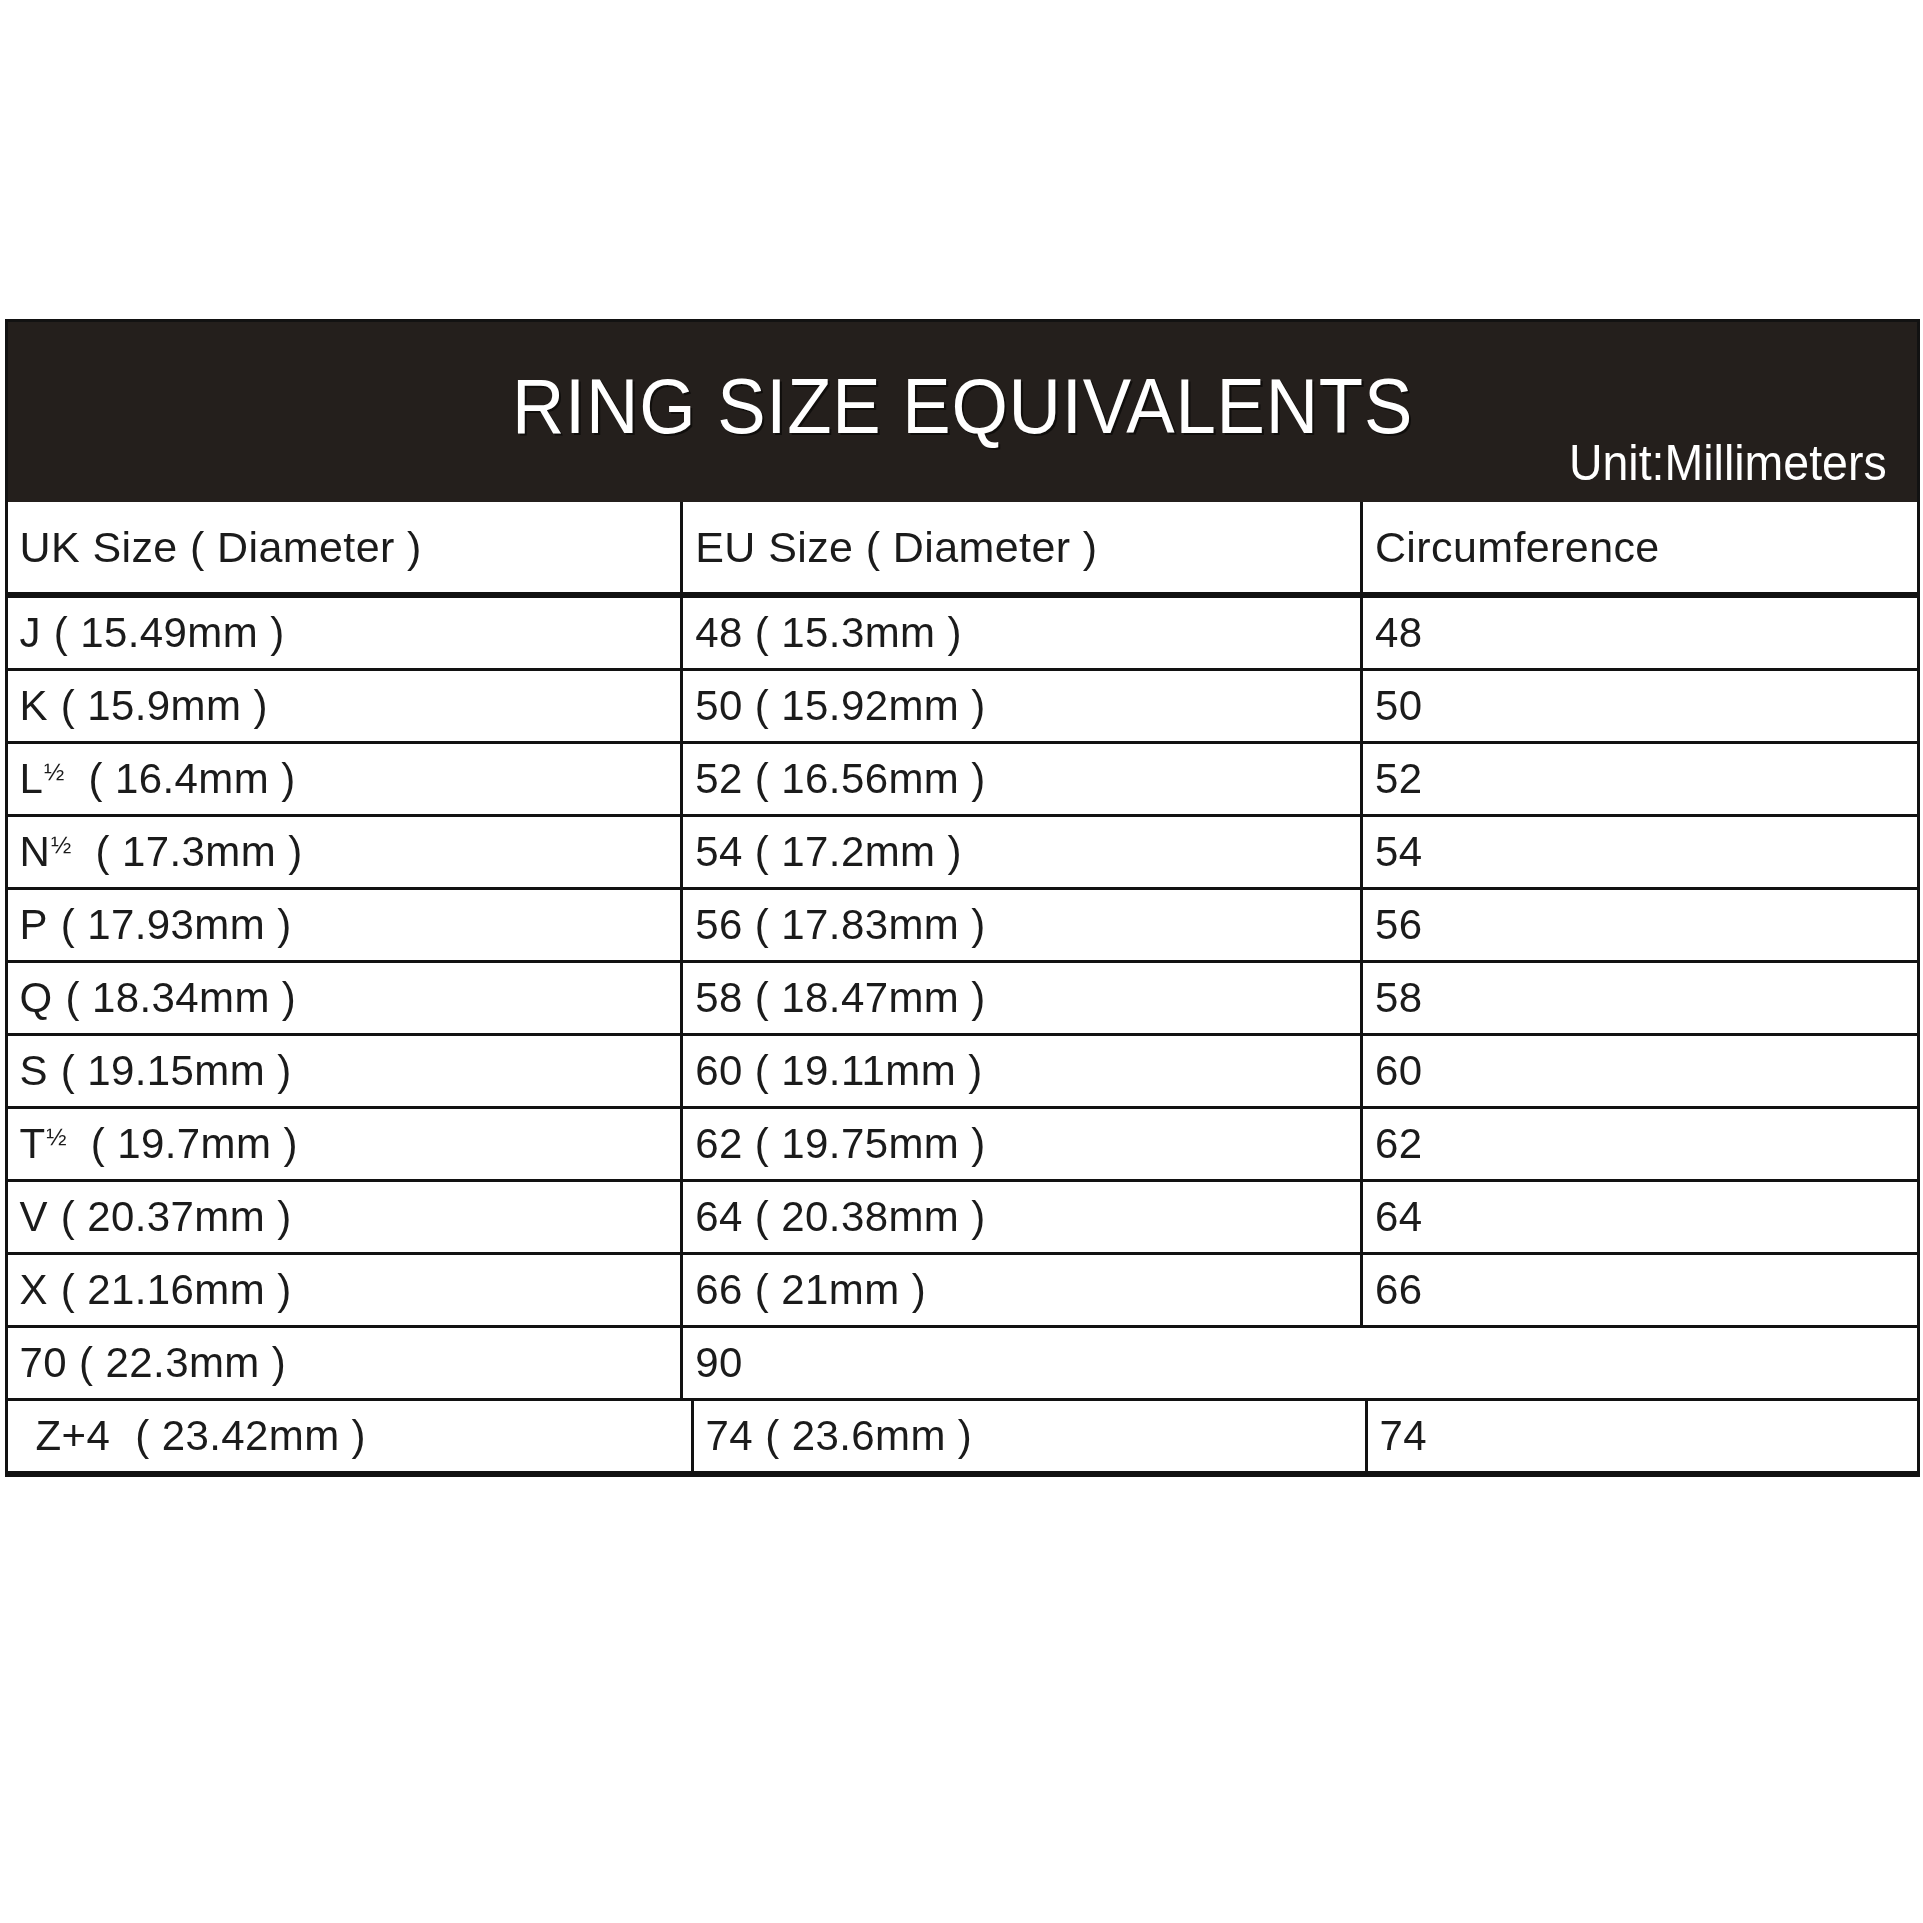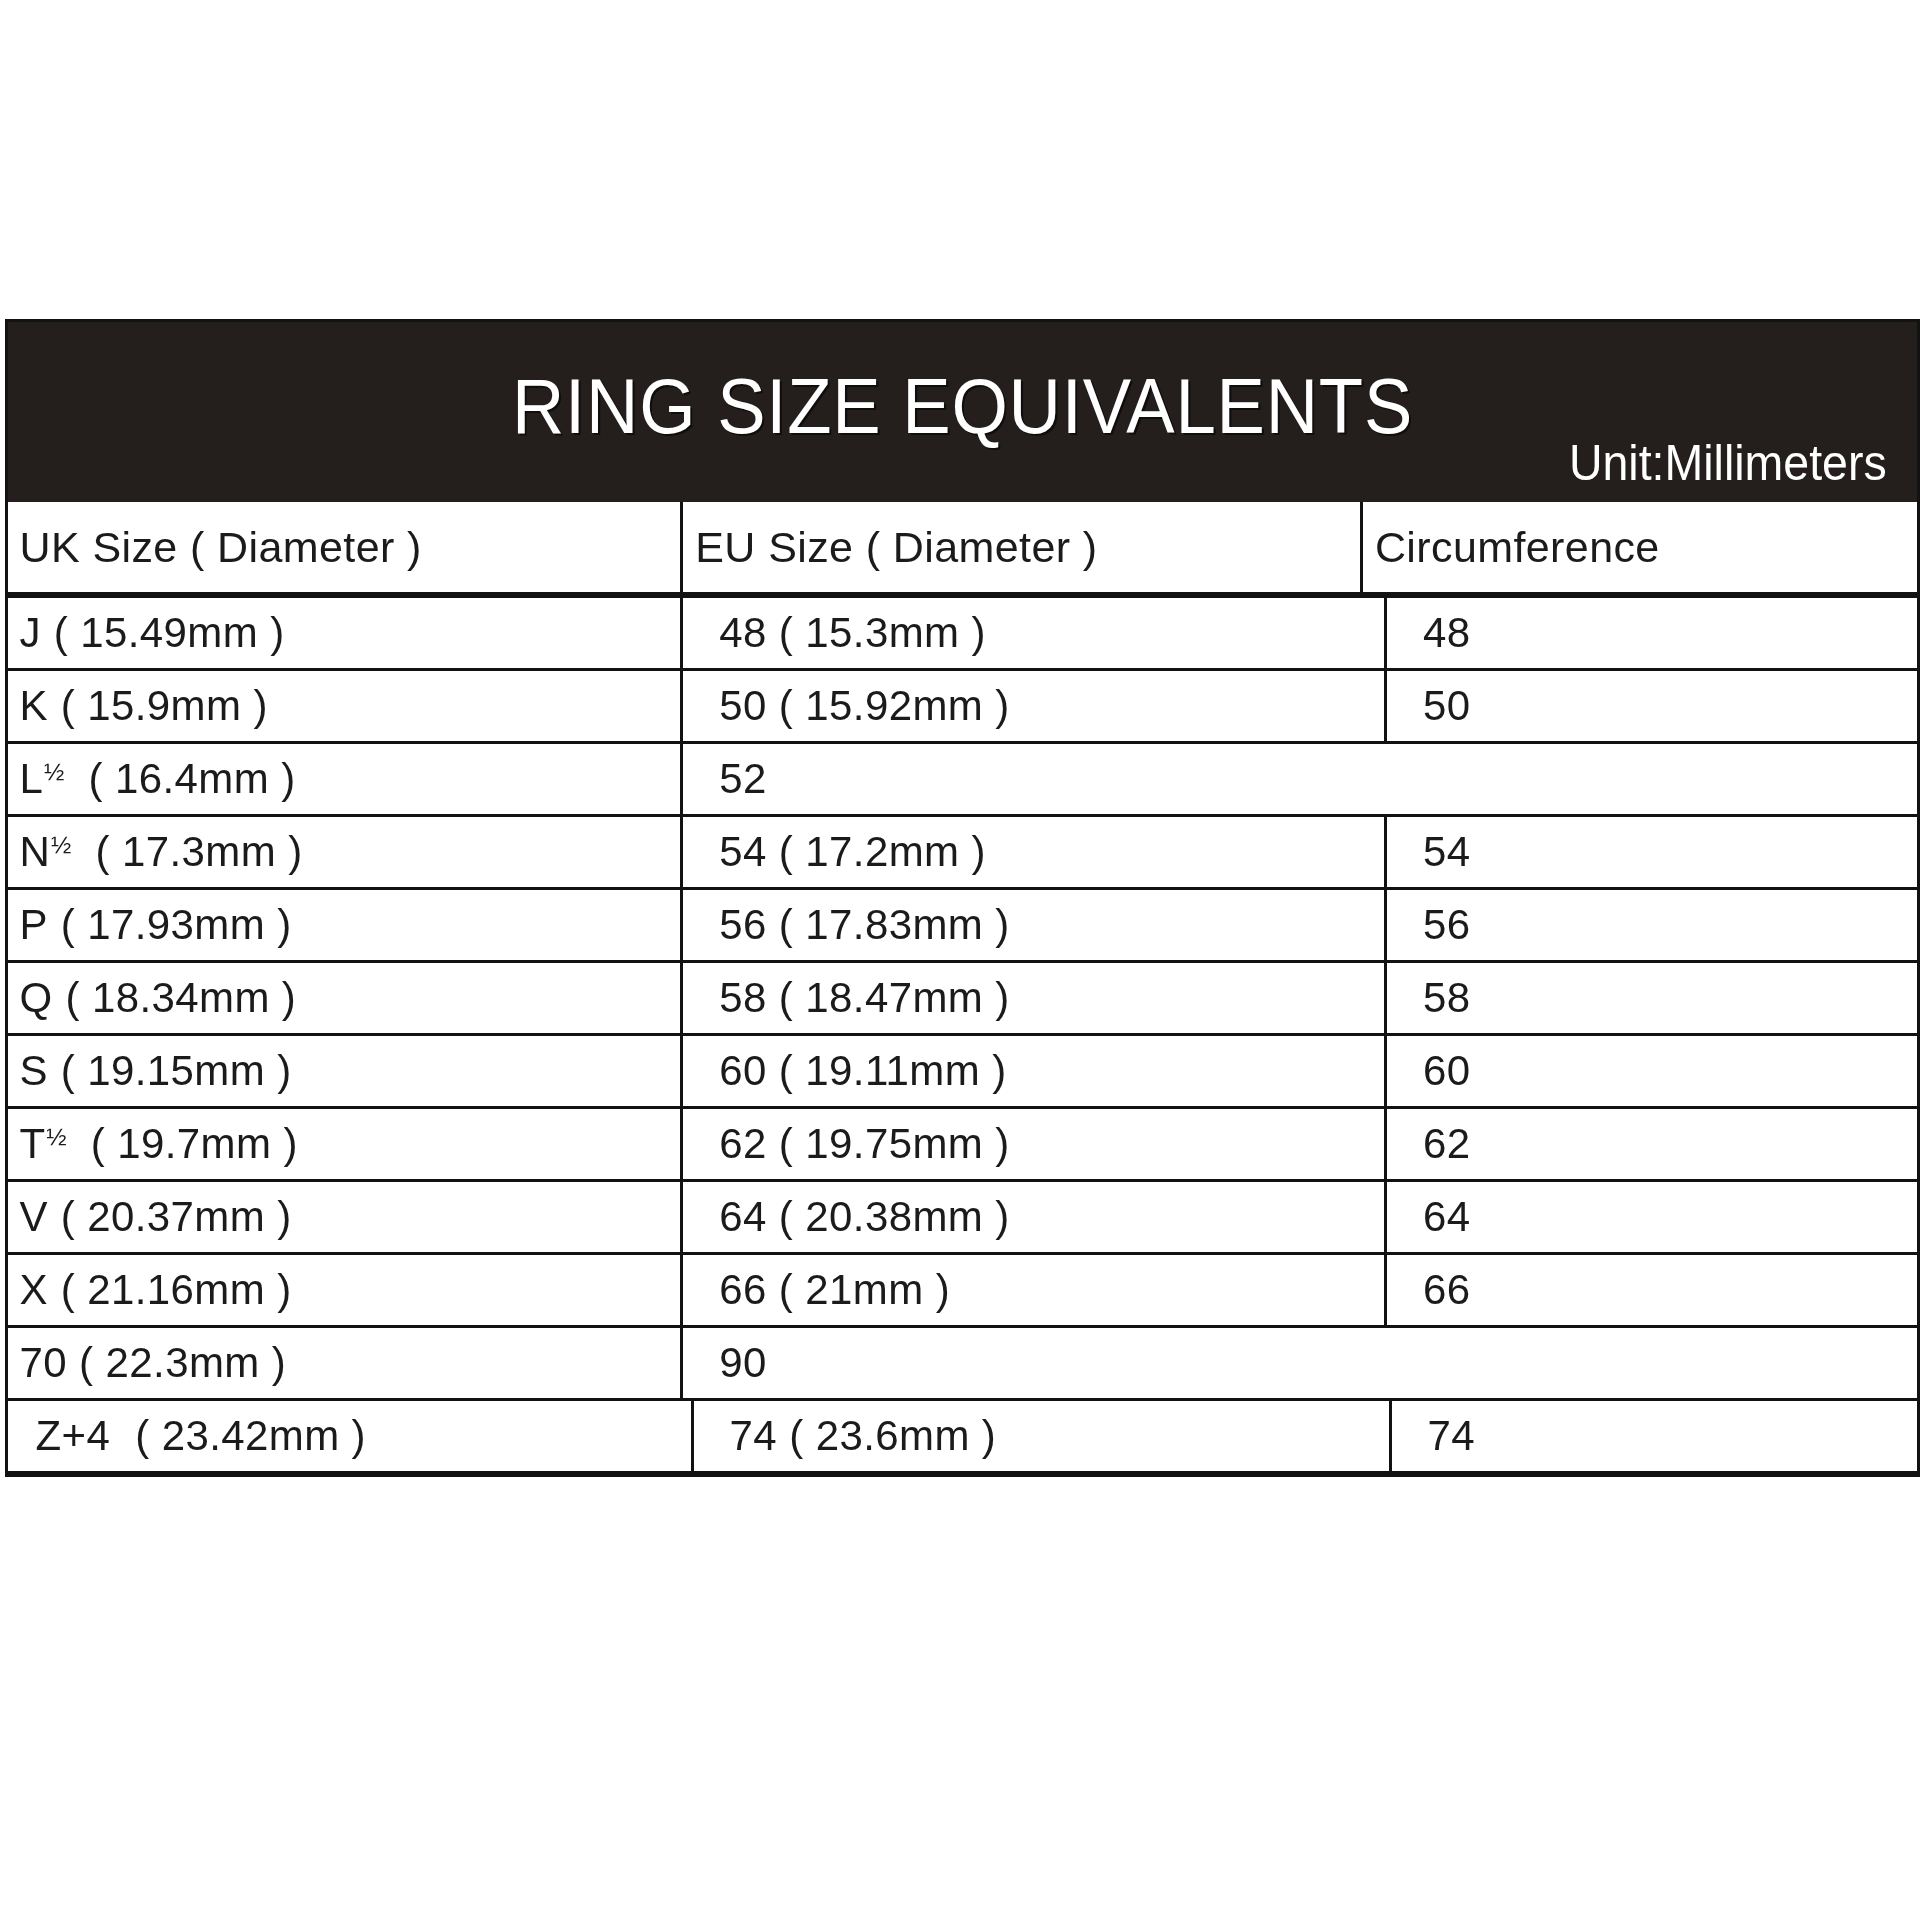--- a/index.html
+++ b/index.html
@@ -26,21 +26,21 @@
   .unit {
     position: absolute; right: 30px; bottom: 10.5px;
     color: #ffffff; font-size: 50px; font-weight: 400;
     transform: scaleX(0.93); transform-origin: right bottom;
     white-space: pre;
   }
 
   
   .grid-row { display: grid; grid-template-columns: 35.4% 35.6% 29.0%; }
   .header-row { height: 90px; border-bottom: 6px solid #121212; }
-  .data-row { height: 70px; border-bottom: 3.8px solid #121212; gap: 24px; }
+  .data-row { height: 70px; border-bottom: 3.8px solid #121212; }
   .data-row.last { border-bottom: none; margin-left: 16px; }
 
   .cell {
     display: flex; align-items: center; justify-content: flex-start;
     box-sizing: border-box; overflow: hidden;
     color: #1b1b1b;
     padding-left: 12px;
   }
   .cell:not(:last-child) { border-right: 3.8px solid #121212; }
 
@@ -95,20 +95,23 @@
       <div class="cell">
           <span class="txt">50</span>
         </div>
     </div>
 
     <div class="grid-row data-row">
       <div class="cell">
           <span class="txt"><span>L</span><span class="half">½</span><span>  ( 16.4mm )</span></span>
         </div>
       <div class="cell">
+          <span class="txt">52 ( 16.56mm )</span>
+        </div>
+      <div class="cell">
           <span class="txt">52</span>
         </div>
     </div>
 
     <div class="grid-row data-row">
       <div class="cell">
           <span class="txt"><span>N</span><span class="half">½</span><span>  ( 17.3mm )</span></span>
         </div>
       <div class="cell">
           <span class="txt">54 ( 17.2mm )</span>

